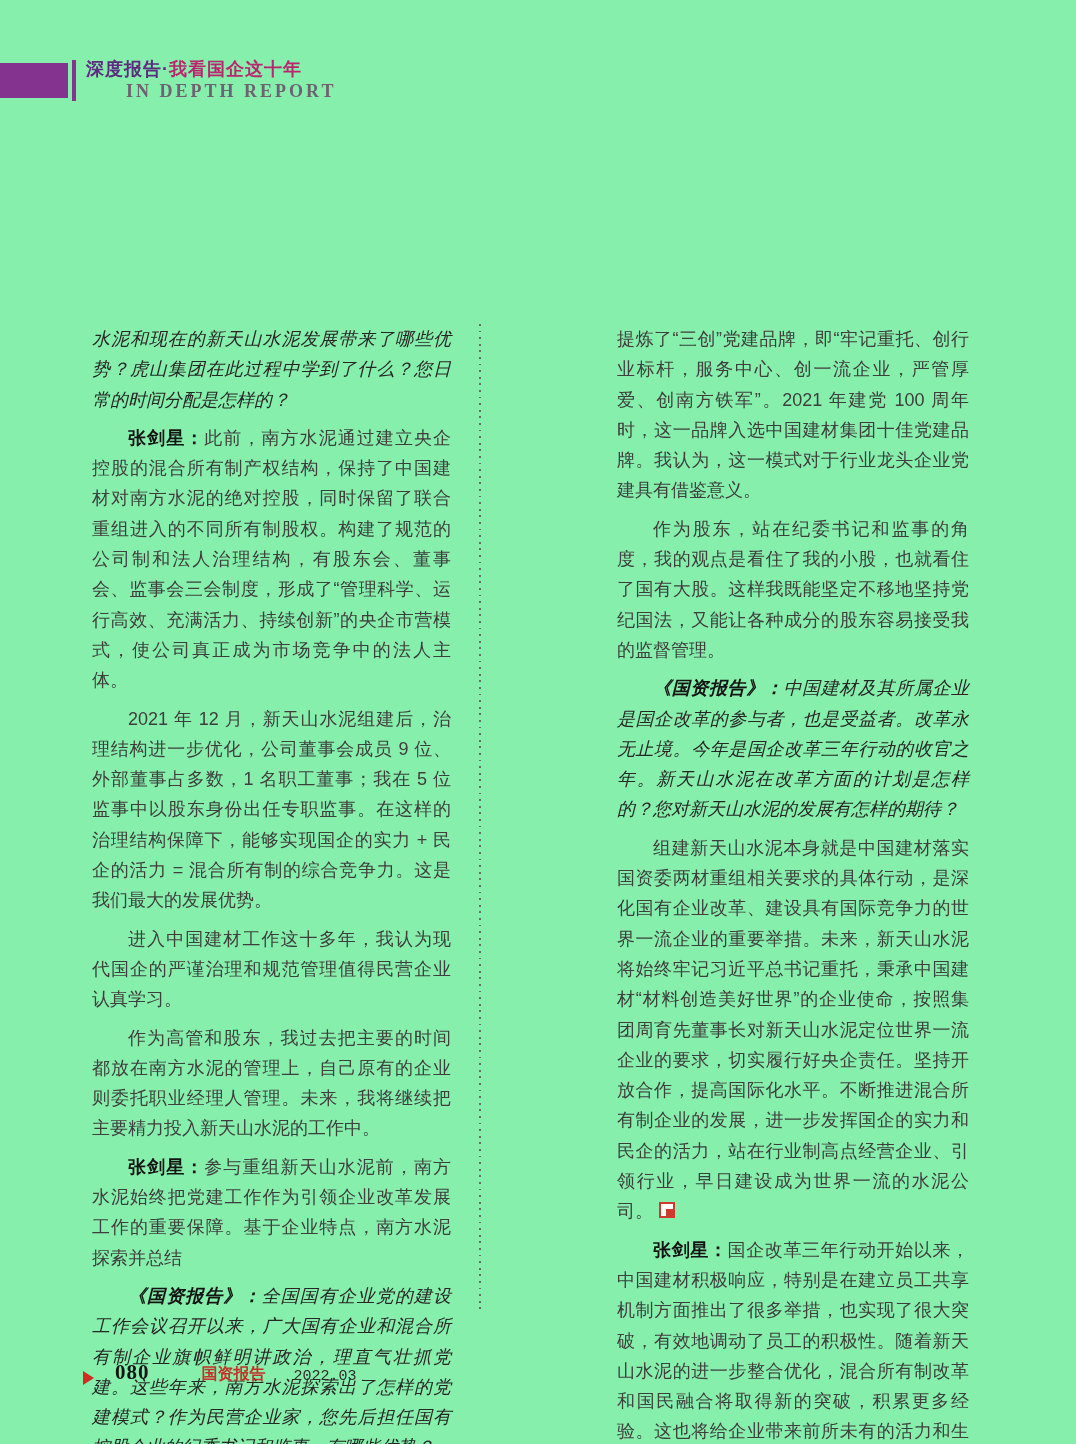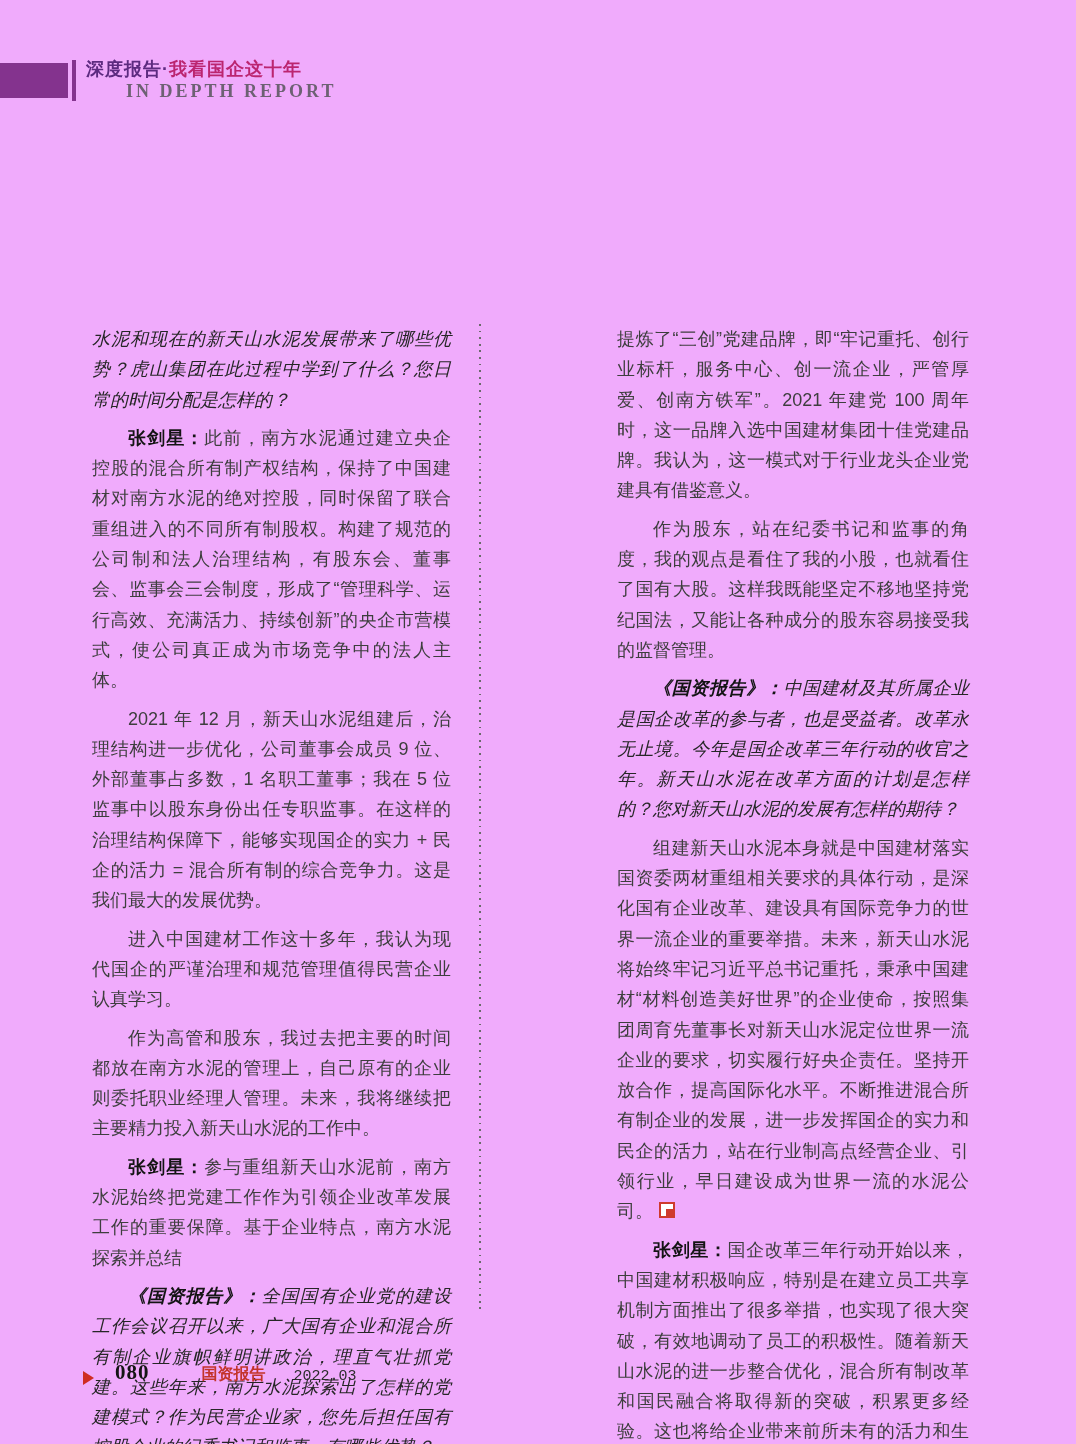--- a/index.html
+++ b/index.html
@@ -1,17 +1,17 @@
 <!DOCTYPE html>
 <html><head>
 <meta charset="utf-8">
 <style>
   html,body{margin:0;padding:0;background:#e8e8e8;}
   .page{
-    position:relative;width:1076px;height:1444px;background:#f0abfc;
+    position:relative;width:1076px;height:1444px;background:#86efac;
     margin:0 auto;overflow:hidden;
     font-family:"Liberation Sans",sans-serif;
   }
   
   .hdr-block{position:absolute;left:0;top:63px;width:68px;height:35px;background:#84338e;}
   .hdr-bar{position:absolute;left:72px;top:60px;width:4px;height:41px;background:#84338e;}
   .hdr-text{position:absolute;left:86px;top:58px;}
   .hdr-cn{font-size:18px;font-weight:700;color:#5d2b80;letter-spacing:1px;line-height:22px;}
   .hdr-cn .hl{color:#bb2570;}
   .hdr-en{font-family:"Liberation Serif",serif;font-size:18px;font-weight:700;

